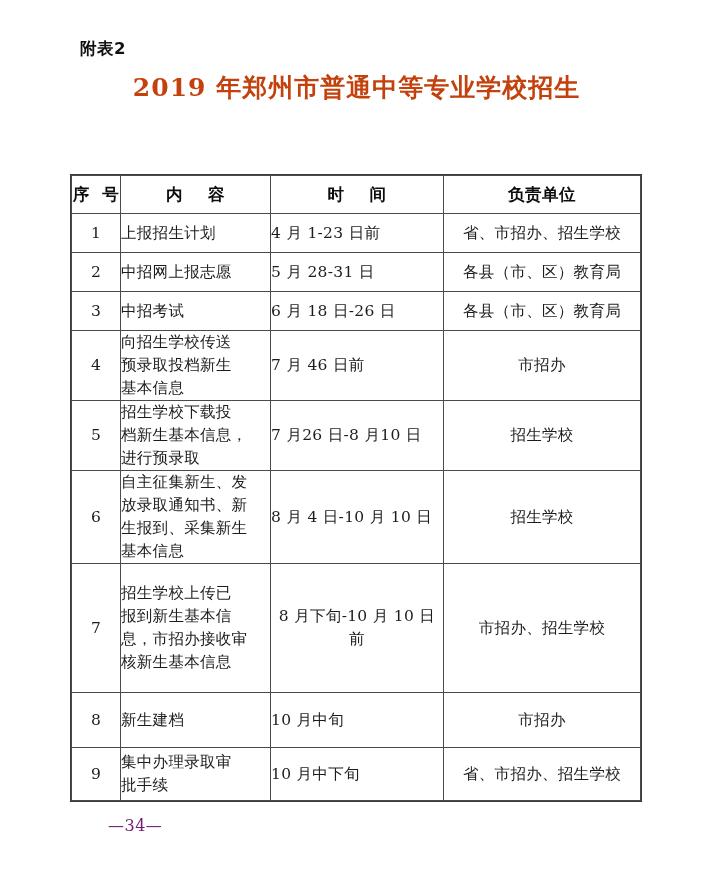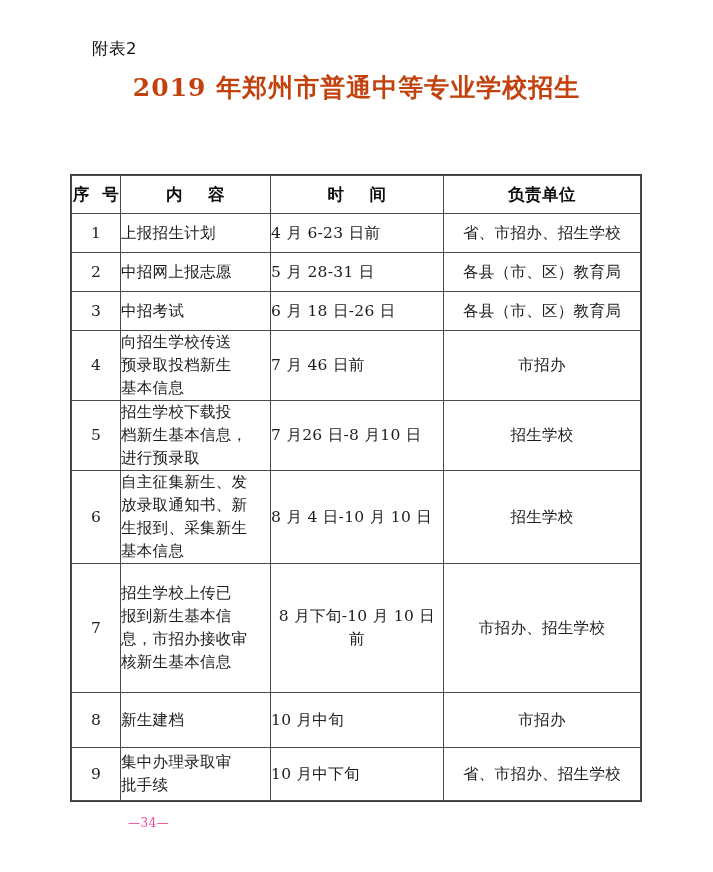--- a/index.html
+++ b/index.html
@@ -18,24 +18,24 @@
 
   .page {
     position: absolute;
     inset: 0;
     background: #ffffff;
   }
 
   
   .attach-label {
     position: absolute;
-    left: 92px;
+    left: 80px;
     top: 38px;
     font-size: 16.5px;
-    font-weight: 400;
+    font-weight: 700;
     letter-spacing: 0.5px;
     color: #111111;
     font-family: "DejaVu Sans", "Liberation Sans", sans-serif;
     white-space: nowrap;
   }
 
   
   .doc-title {
     position: absolute;
     left: 0;
@@ -136,25 +136,24 @@
   tr.r-h4 td { height: 88px; }
   tr.r-h5 td { height: 120px; }
   tr.r-h2 td { height: 54px; }
   tr.r-h2b td { height: 52px; }
 
   
   .page-number {
     position: absolute;
     left: 108px;
     top: 816px;
-    font-size: 12px;
+    font-size: 16px;
     letter-spacing: 0.5px;
-    color: #ec4899;
+    color: #701a75;
     white-space: nowrap;
-    margin-left: 20px;
   }
 </style>
 </head>
 <body>
 
 <div class="page">
 
   <div class="attach-label">附表2</div>
 
   <div class="doc-title">
@@ -188,21 +187,21 @@
       <tbody>
 
         <tr class="r-h1">
           <td class="cell-no">
             <span class="cell-text">1</span>
           </td>
           <td class="cell-content">
             <span class="cell-text">上报招生计划</span>
           </td>
           <td class="cell-time">
-            <span class="cell-text">4 月 6-23 日前</span>
+            <span class="cell-text">4 月 1-23 日前</span>
           </td>
           <td class="cell-unit">
             <span class="cell-text">省、市招办、招生学校</span>
           </td>
         </tr>
 
         <tr class="r-h1">
           <td class="cell-no">
             <span class="cell-text">2</span>
           </td>

